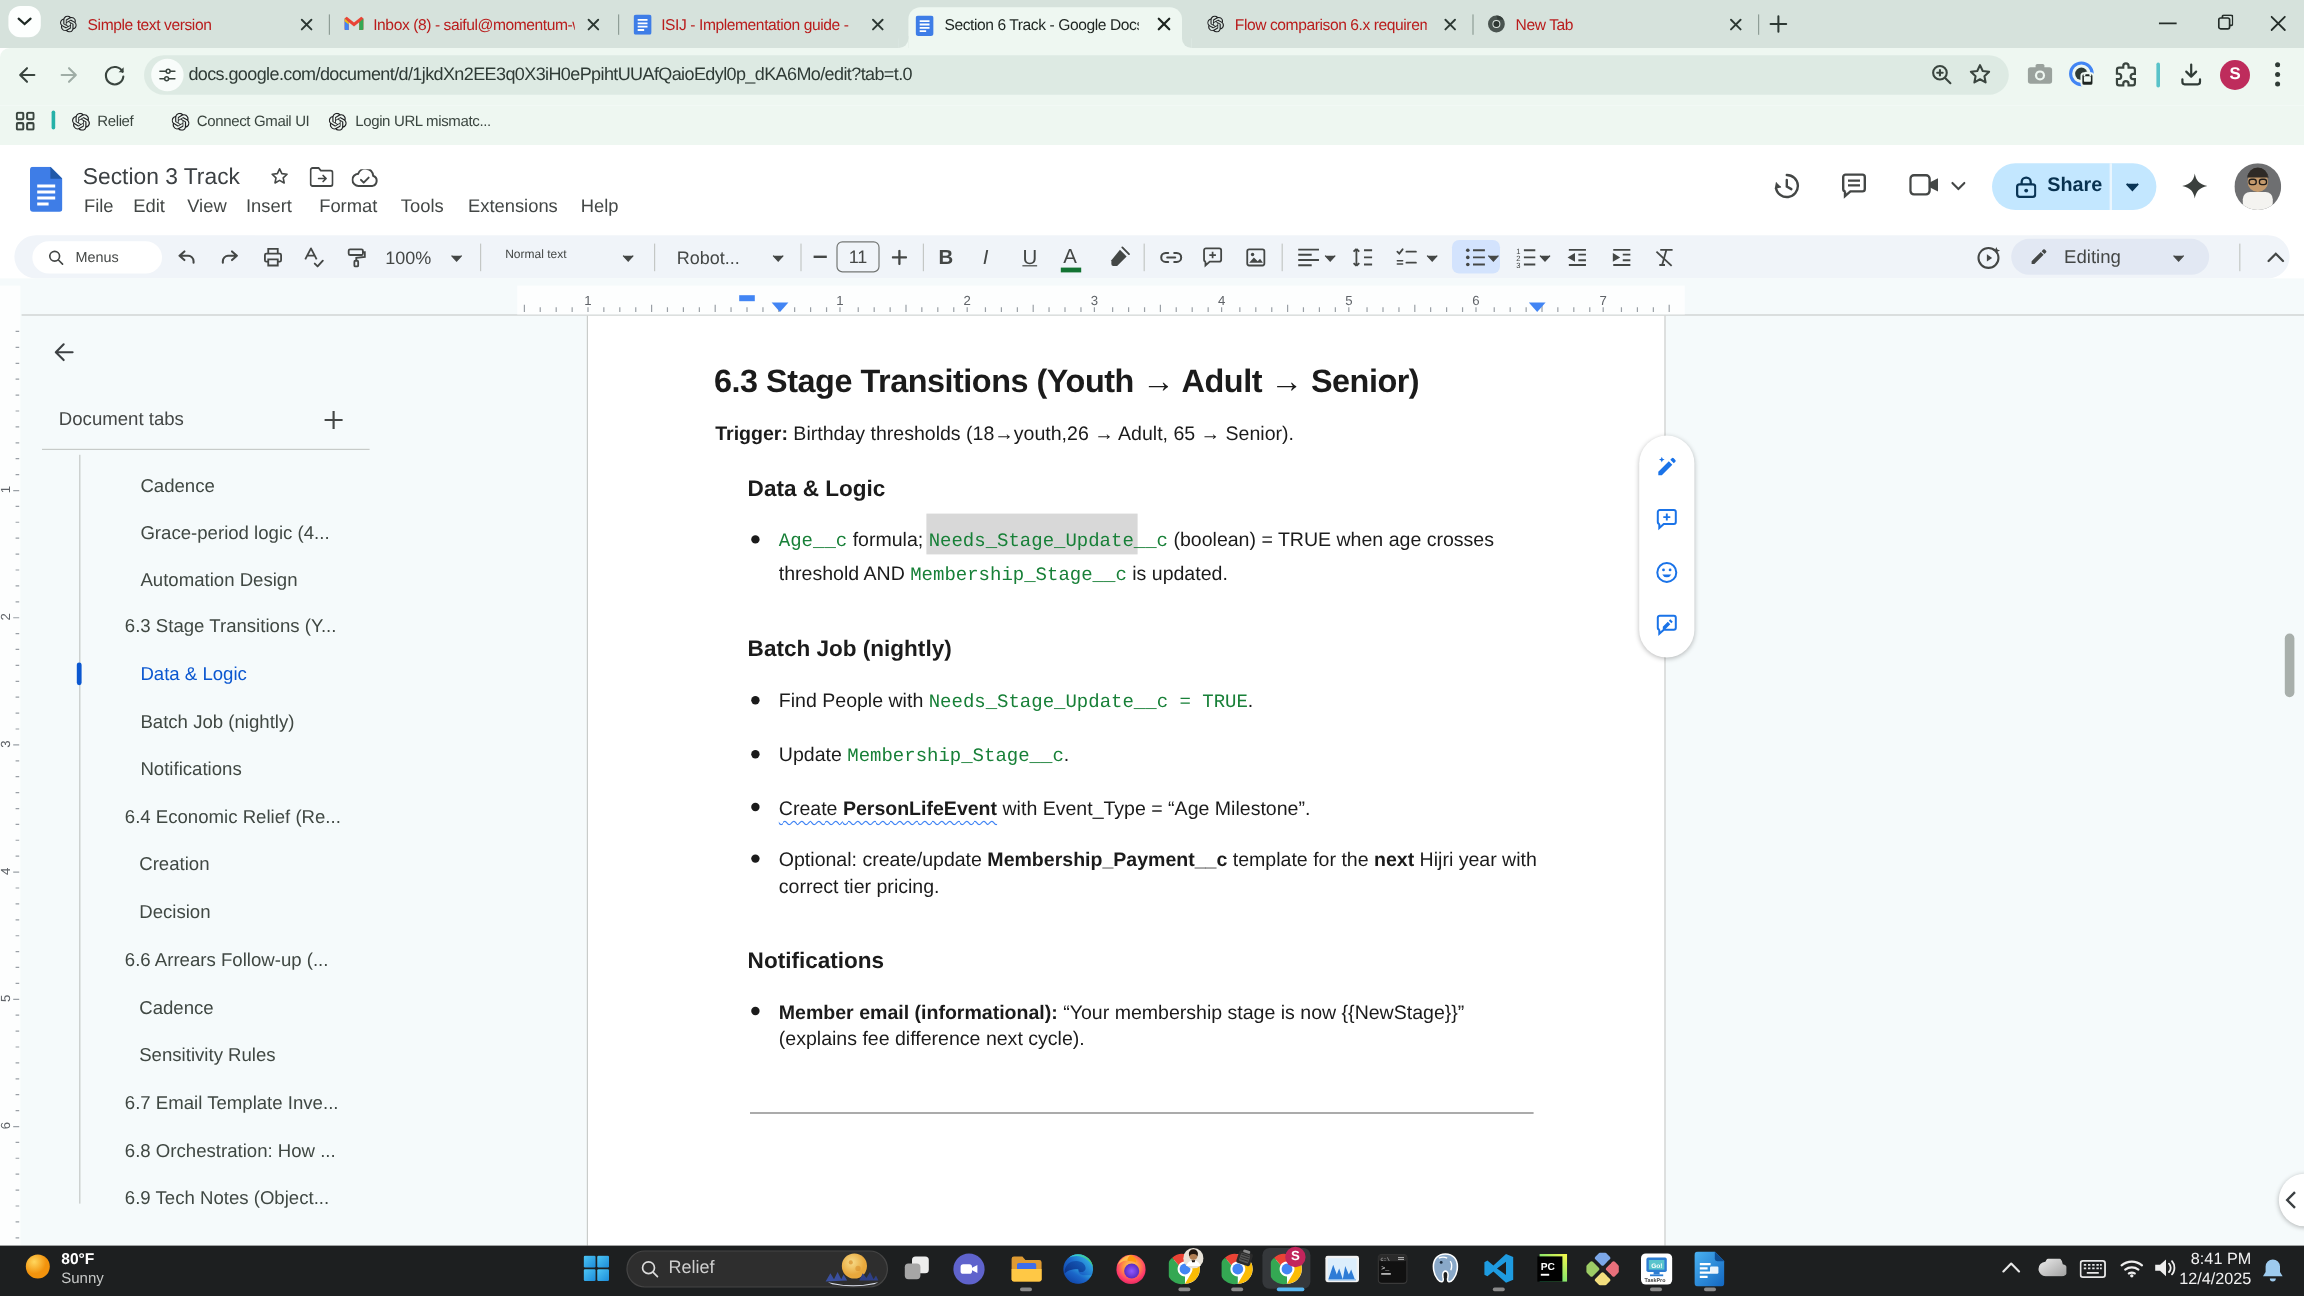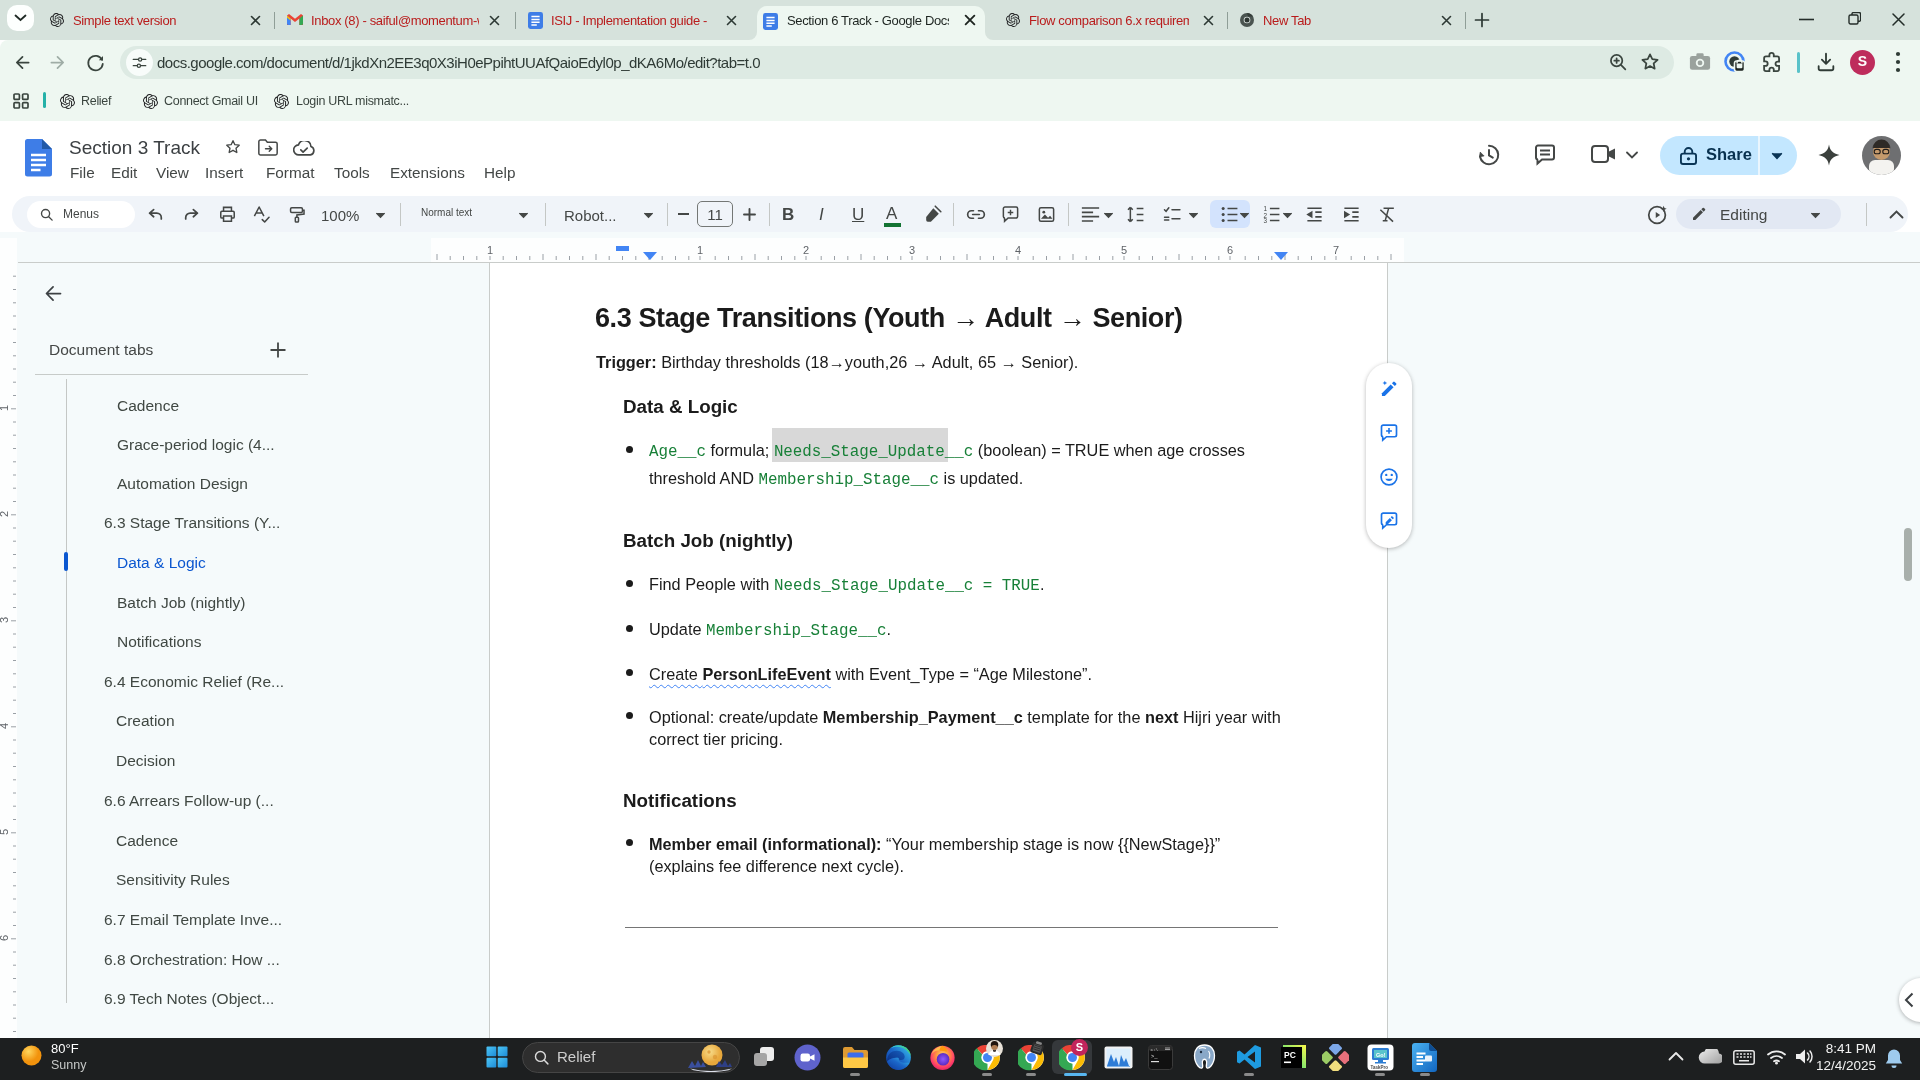--- a/index.html
+++ b/index.html
@@ -680,21 +680,21 @@
 <div class="a" style="left:0;top:1038px;width:1920px;height:42px;background:#1D1F20"></div>
 <svg class="ic" style="left:21px;top:1045px" width="21" height="21" viewBox="0 0 21 21">
     <defs>
       <radialGradient id="sun" cx="35%" cy="30%">
         <stop offset="0%" stop-color="#FFD75E"></stop>
         <stop offset="100%" stop-color="#F2930D"></stop>
       </radialGradient>
     </defs>
     <circle cx="10.5" cy="10.5" r="10" fill="url(#sun)"></circle>
   </svg>
-<div class="a" style="left:51px;top:1041px;font-size:13px;font-weight:normal;color:#fff">80°F</div>
+<div class="a" style="left:51px;top:1041px;font-size:13px;font-weight:bold;color:#fff">80°F</div>
 <div class="a" style="left:51px;top:1058px;font-size:12.5px;color:#C6C8C7">Sunny</div>
 
 <svg class="ic" style="left:486px;top:1046px" width="22" height="22" viewBox="0 0 22 22">
     <defs>
       <linearGradient id="wb" x1="0" y1="0" x2="1" y2="1">
         <stop offset="0%" stop-color="#4CC5F5"></stop>
         <stop offset="100%" stop-color="#1D8CD8"></stop>
       </linearGradient>
     </defs>
     <g fill="url(#wb)">

